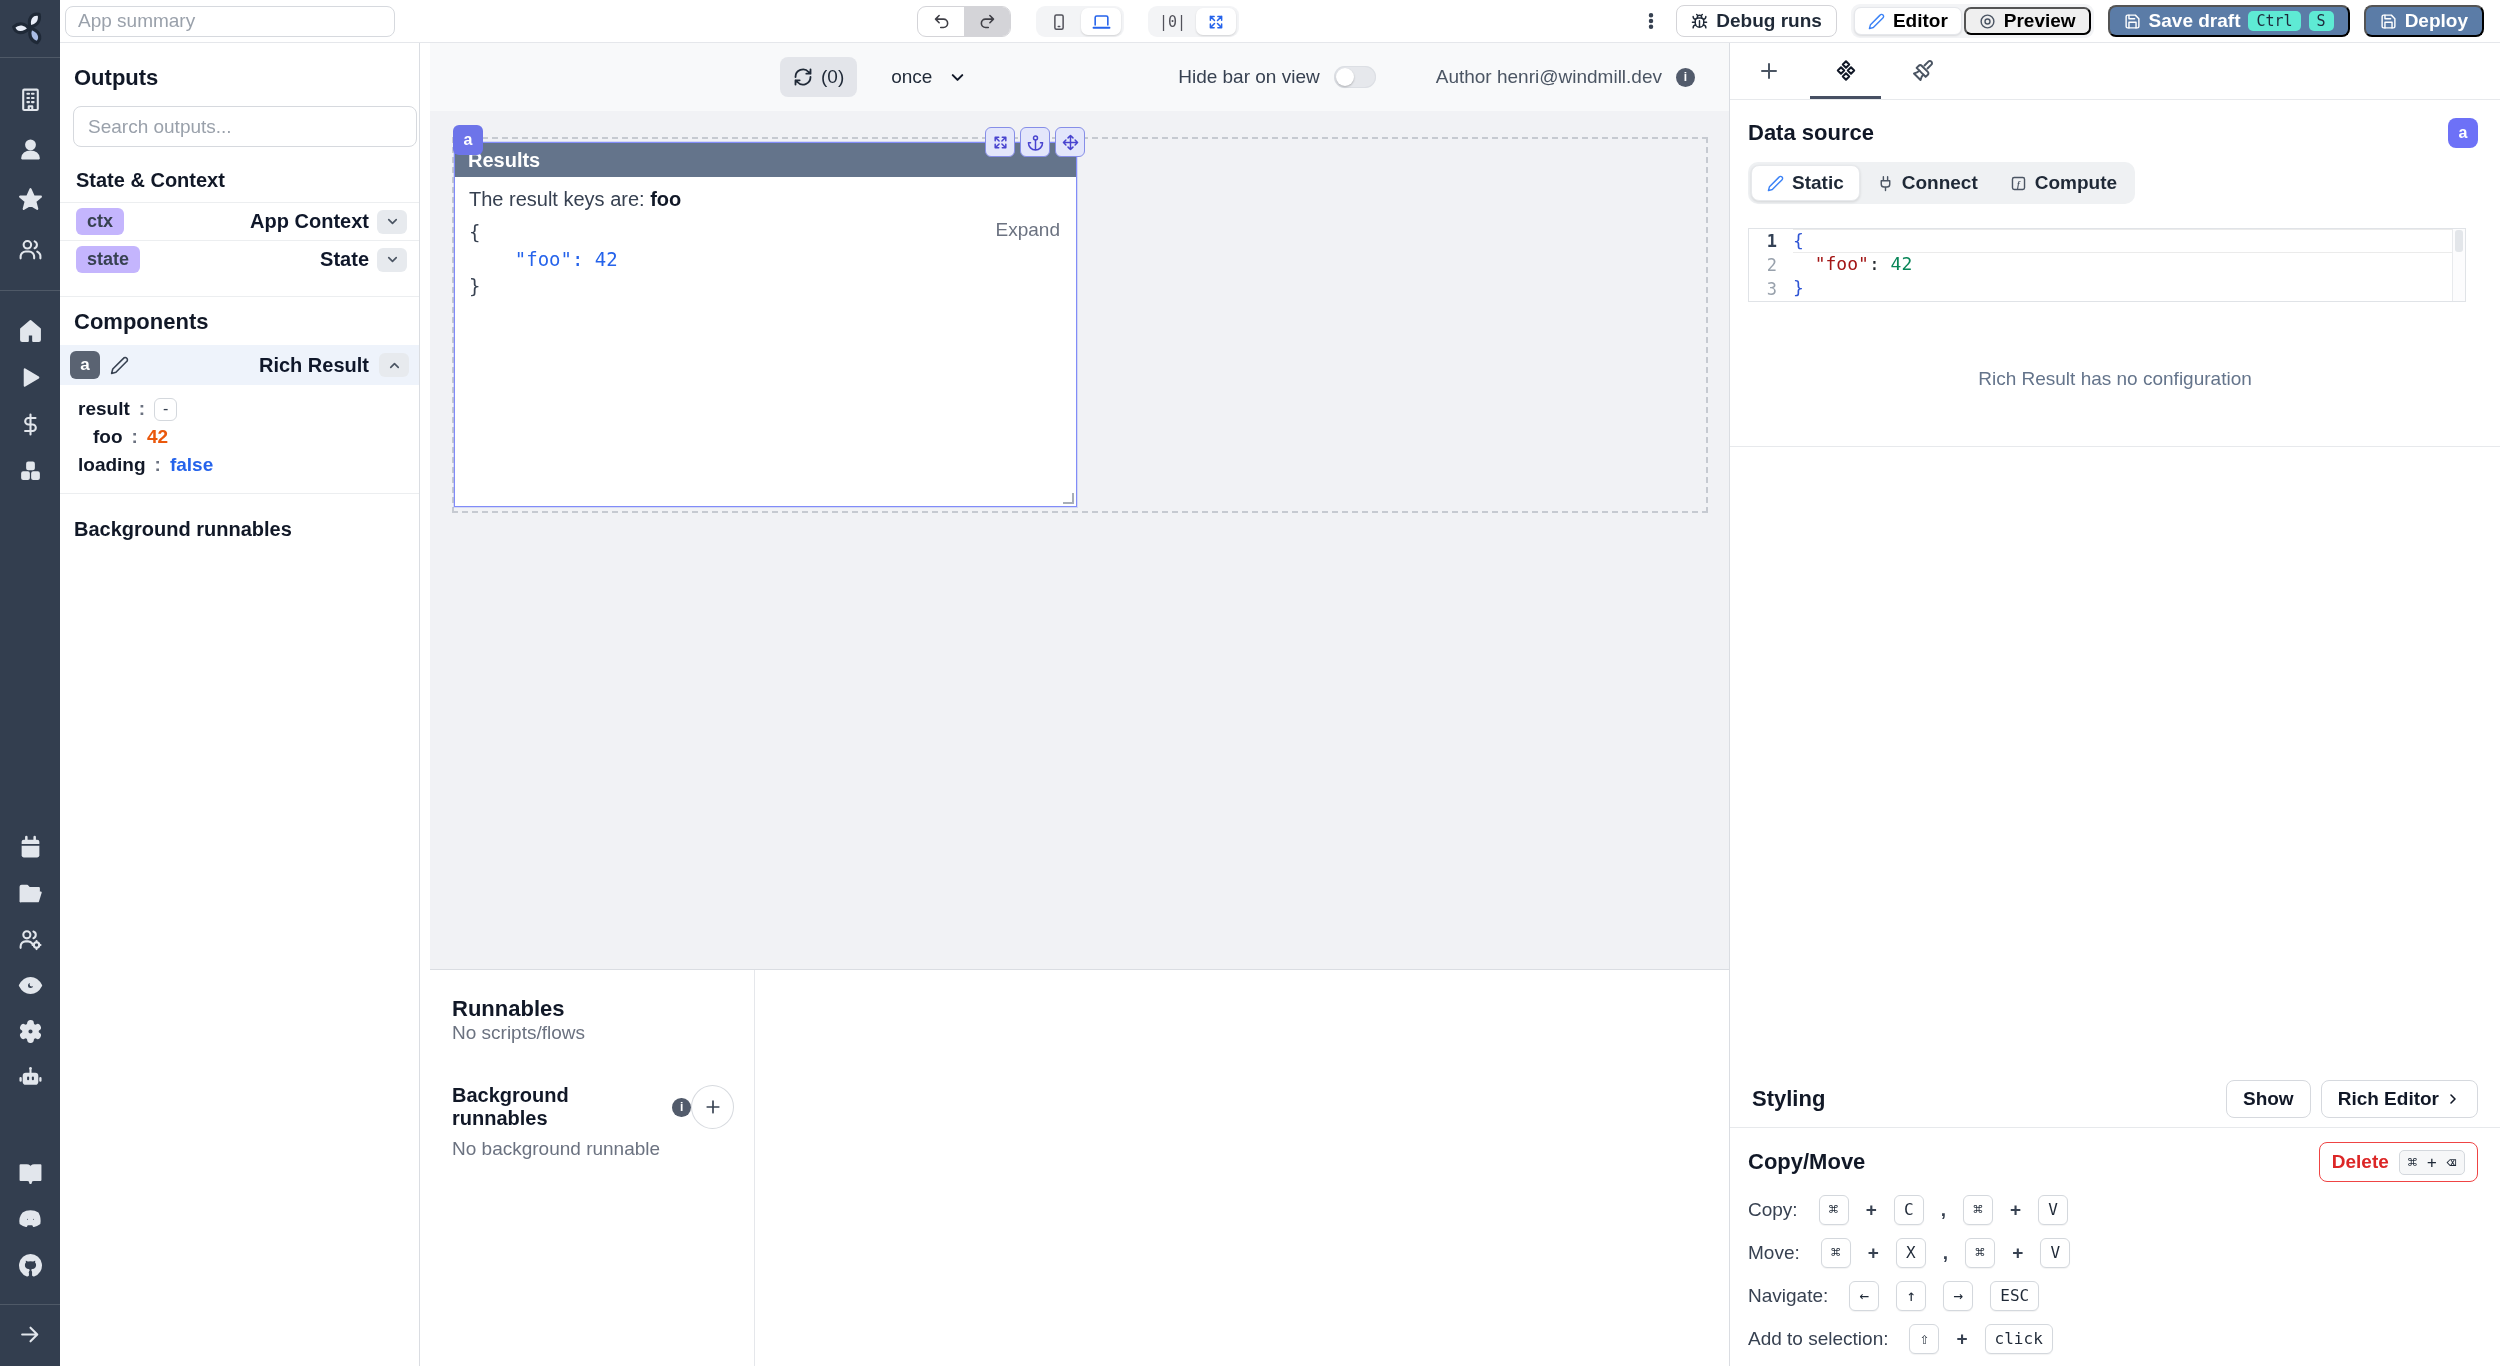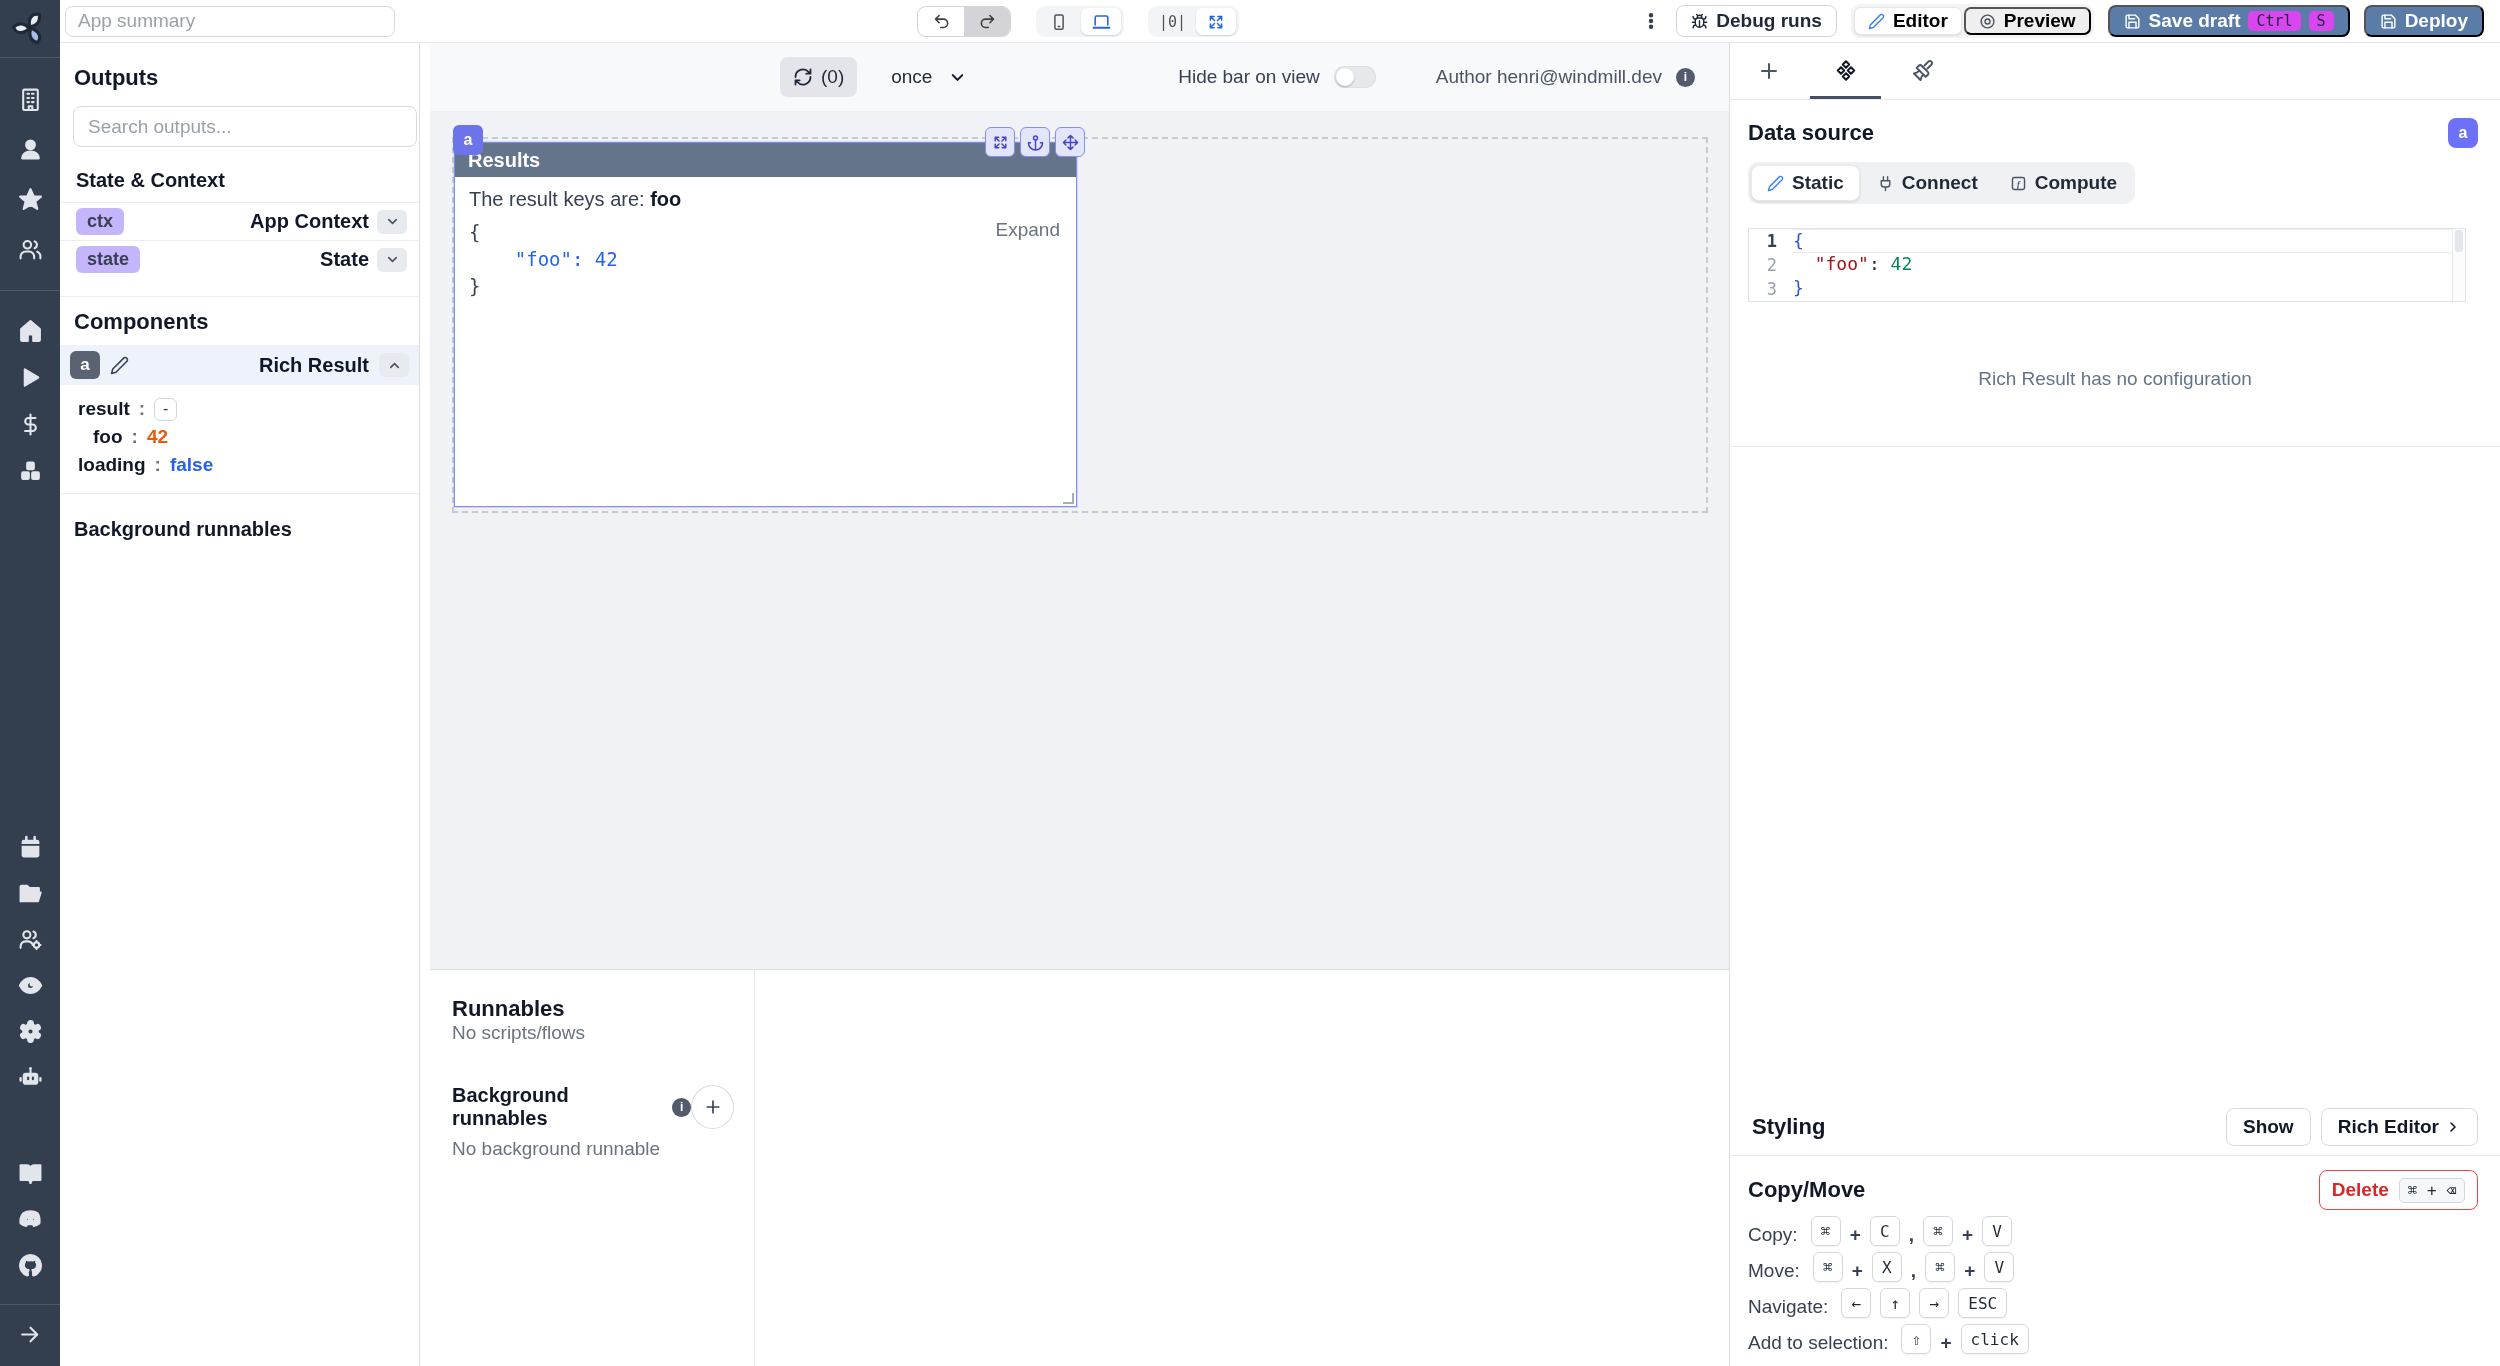--- a/index.html
+++ b/index.html
@@ -36,21 +36,21 @@
   .tb-right{margin-left:auto;display:flex;align-items:center;gap:14px;margin-right:16px}
   .kebab{width:22px;height:28px;color:#374151;display:flex;align-items:center;justify-content:center;cursor:pointer}
   .btn{display:inline-flex;align-items:center;gap:8px;height:32px;padding:0 14px;border-radius:8px;
     font-size:19px;font-weight:600;cursor:pointer;white-space:nowrap}
   .btn-outline{border:1px solid #d4d4d8;background:#fff;color:#1f2937}
   .seg-ep{display:flex;align-items:center;background:#f3f4f6;border-radius:9px;padding:3px;gap:2px}
   .seg-ep .btn{height:28px;border-radius:7px;padding:0 13px}
   .seg-ep .btn.active{background:#fff;border:1px solid #e5e7eb;box-shadow:0 1px 2px rgba(0,0,0,.10)}
   .seg-ep .btn .pen{color:#3b82f6}
   .btn-blue{background:#5b7ca7;color:#fff;font-weight:700}
-  .kbd-dark{background:#d946ef;color:#1e293b;border-radius:5px;padding:1px 8px;
+  .kbd-dark{background:#5eead4;color:#1e293b;border-radius:5px;padding:1px 8px;
     font-family:"DejaVu Sans Mono",monospace;font-size:15px;font-weight:400}
   .icon16 svg{width:17px;height:17px}
 
   
   .left-panel{position:absolute;left:60px;top:43px;width:360px;bottom:0;background:#fff;border-right:1px solid #dadde2}
   .lp-title{font-size:22px;font-weight:700;color:#111827;margin:22px 0 0 14px}
   .search{margin:15px 13px 0 13px;width:344px;height:41px;border:1px solid #d6d9de;border-radius:8px;
     padding:0 14px;font-size:19px;color:#374151;outline:none;font-family:inherit}
   .search::placeholder{color:#9aa1ab}
   .lp-sub{font-size:20px;font-weight:700;color:#111827;margin:22px 0 10px 16px}
@@ -169,21 +169,21 @@
     border-radius:8px;background:#fff;font-size:19px;font-weight:600;color:#111827;cursor:pointer;font-family:inherit}
   .mini-btn svg{width:16px;height:16px;stroke-width:2.4}
   .cm-section{padding:14px 22px 12px 18px;flex:0 0 auto}
   .cm-head{display:flex;align-items:center}
   .cm-title{font-size:22px;font-weight:700;color:#111827}
   .delete-btn{margin-left:auto;display:inline-flex;align-items:center;gap:10px;height:40px;padding:0 12px;
     border:1px solid #ef4444;border-radius:8px;background:#fff;cursor:pointer;font-family:inherit}
   .delete-label{color:#dc2626;font-size:19px;font-weight:600}
   .delete-kbd{background:#f6f7f8;border:1px solid #d4d8dd;border-radius:5px;padding:2px 8px;
     font-family:"DejaVu Sans Mono",monospace;font-size:16px;color:#1f2937}
-  .shortcut-row{display:flex;align-items:flex-end;margin-top:5px;height:31px;gap:9px}
+  .shortcut-row{display:flex;align-items:center;margin-top:12px;height:31px;gap:17px}
   .shortcut-label{color:#374151;margin-right:4px}
   .key{min-width:30px;height:30px;padding:0 9px;background:#fff;border:1px solid #d4d8dd;border-radius:6px;
     box-shadow:0 1px 1px rgba(0,0,0,.05);display:inline-flex;align-items:center;justify-content:center;
     font-family:"DejaVu Sans Mono",monospace;font-size:16px;color:#1f2937}
   .sep{color:#374151;font-weight:600}
 </style>
 </head>
 <body>
 
 <div class="app">

